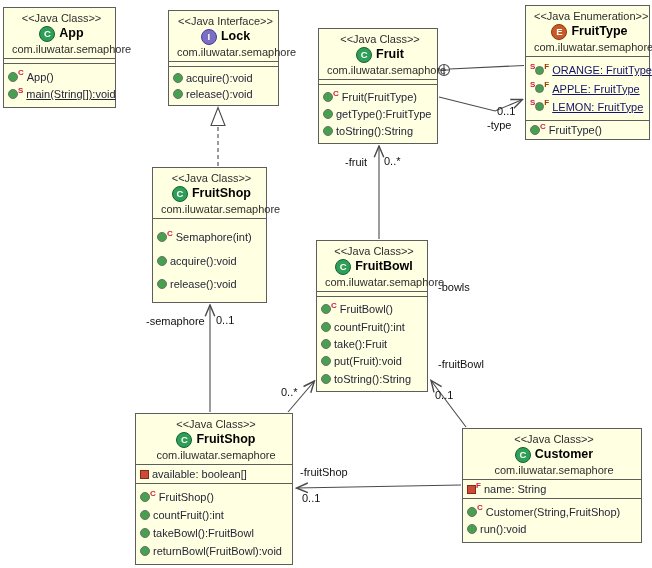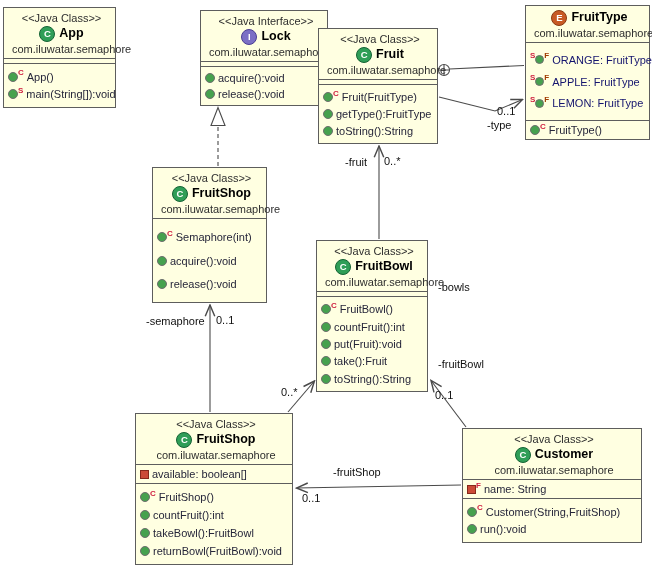--- a/index.html
+++ b/index.html
@@ -31,21 +31,21 @@
   .tIcon.cls{background:#2f9e57;border:1px solid #156335;}
   .tIcon.ifc{background:#7b6fc5;border:1px solid #4a3d93;}
   .tIcon.enm{background:#c85a25;border:1px solid #8a3a12;}
 
   .sec{border-top:1px solid #5d5d5d;display:flex;flex-direction:column;justify-content:space-evenly;padding:2px 0;}
   .sec.grow{flex:1;}
   .sec.empty{height:4px;padding:0;flex:0 0 auto;}
   .row{display:flex;align-items:center;padding:1px 4px;white-space:nowrap;}
   .mtext{font-size:11px;color:#26263a;margin-left:3px;}
   .mtext.navy{color:#14146e;}
-  .u{}
+  .u{text-decoration:underline;}
   .mi{flex:0 0 auto;display:inline-block;}
   .mi.circle{width:8px;height:8px;border-radius:50%;background:#46a14e;border:1px solid #6e6e6e;}
   .mi.sq{width:7px;height:7px;background:#cc4b37;border:1px solid #87291b;}
   .sup{font-size:8px;font-weight:bold;position:relative;top:-4px;flex:0 0 auto;}
   .sup.red{color:#cf2040;}
   .sup.mar{color:#a03a00;}
 
   
   .elabel{position:absolute;font-size:11px;color:#101010;white-space:nowrap;line-height:12px;}
 </style>
@@ -100,21 +100,21 @@
         <span class="mtext">App()</span>
       </div>
       <div class="row">
         <span class="mi circle"></span>
           <span class="sup red">S</span>
         <span class="mtext u">main(String[]):void</span>
       </div>
     </div>
   </div>
 
-  <div class="uml-box" style="left:168px;top:10px;width:128px;height:96px;margin-left:32px;">
+  <div class="uml-box" style="left:168px;top:10px;width:111px;height:96px;">
     <div class="ttl">
       <div class="stereo">&lt;&lt;Java Interface&gt;&gt;</div>
       <div class="cname">
         <span class="tIcon ifc">I</span>
         <span>Lock</span>
       </div>
       <div class="pkg">com.iluwatar.semaphore</div>
     </div>
     <div class="sec empty"></div>
     <div class="sec grow">
@@ -151,20 +151,21 @@
       </div>
       <div class="row">
         <span class="mi circle"></span>
         <span class="mtext">toString():String</span>
       </div>
     </div>
   </div>
 
   <div class="uml-box" style="left:525px;top:5px;width:125px;height:135px;">
     <div class="ttl">
+      <div class="stereo">&lt;&lt;Java Enumeration&gt;&gt;</div>
       <div class="cname">
         <span class="tIcon enm">E</span>
         <span>FruitType</span>
       </div>
       <div class="pkg">com.iluwatar.semaphore</div>
     </div>
     <div class="sec grow">
       <div class="row">
         <span class="sup red">S</span>
           <span class="mi circle" style="width:7px;height:7px;"></span>
@@ -234,25 +235,25 @@
         <span class="mi circle"></span>
           <span class="sup red">C</span>
         <span class="mtext">FruitBowl()</span>
       </div>
       <div class="row">
         <span class="mi circle"></span>
         <span class="mtext">countFruit():int</span>
       </div>
       <div class="row">
         <span class="mi circle"></span>
+        <span class="mtext">take():Fruit</span>
+      </div>
+      <div class="row">
+        <span class="mi circle"></span>
         <span class="mtext">put(Fruit):void</span>
-      </div>
-      <div class="row">
-        <span class="mi circle"></span>
-        <span class="mtext">take():Fruit</span>
       </div>
       <div class="row">
         <span class="mi circle"></span>
         <span class="mtext">toString():String</span>
       </div>
     </div>
   </div>
 
   <div class="uml-box" style="left:135px;top:413px;width:158px;height:152px;">
     <div class="ttl">
@@ -327,16 +328,16 @@
 
   <div class="elabel" style="left:487px;top:79px;margin-top:40px;">-type</div>
   <div class="elabel" style="left:497px;top:105px;">0..1</div>
 
   <div class="elabel" style="left:438px;top:281px;text-align:right;">-bowls</div>
   <div class="elabel" style="left:281px;top:386px;">0..*</div>
 
   <div class="elabel" style="left:438px;top:358px;">-fruitBowl</div>
   <div class="elabel" style="left:435px;top:389px;">0..1</div>
 
-  <div class="elabel" style="left:300px;top:466px;margin-left:33px;">-fruitShop</div>
+  <div class="elabel" style="left:300px;top:466px;">-fruitShop</div>
   <div class="elabel" style="left:302px;top:492px;">0..1</div>
 
 </div>
 
 </body></html>

